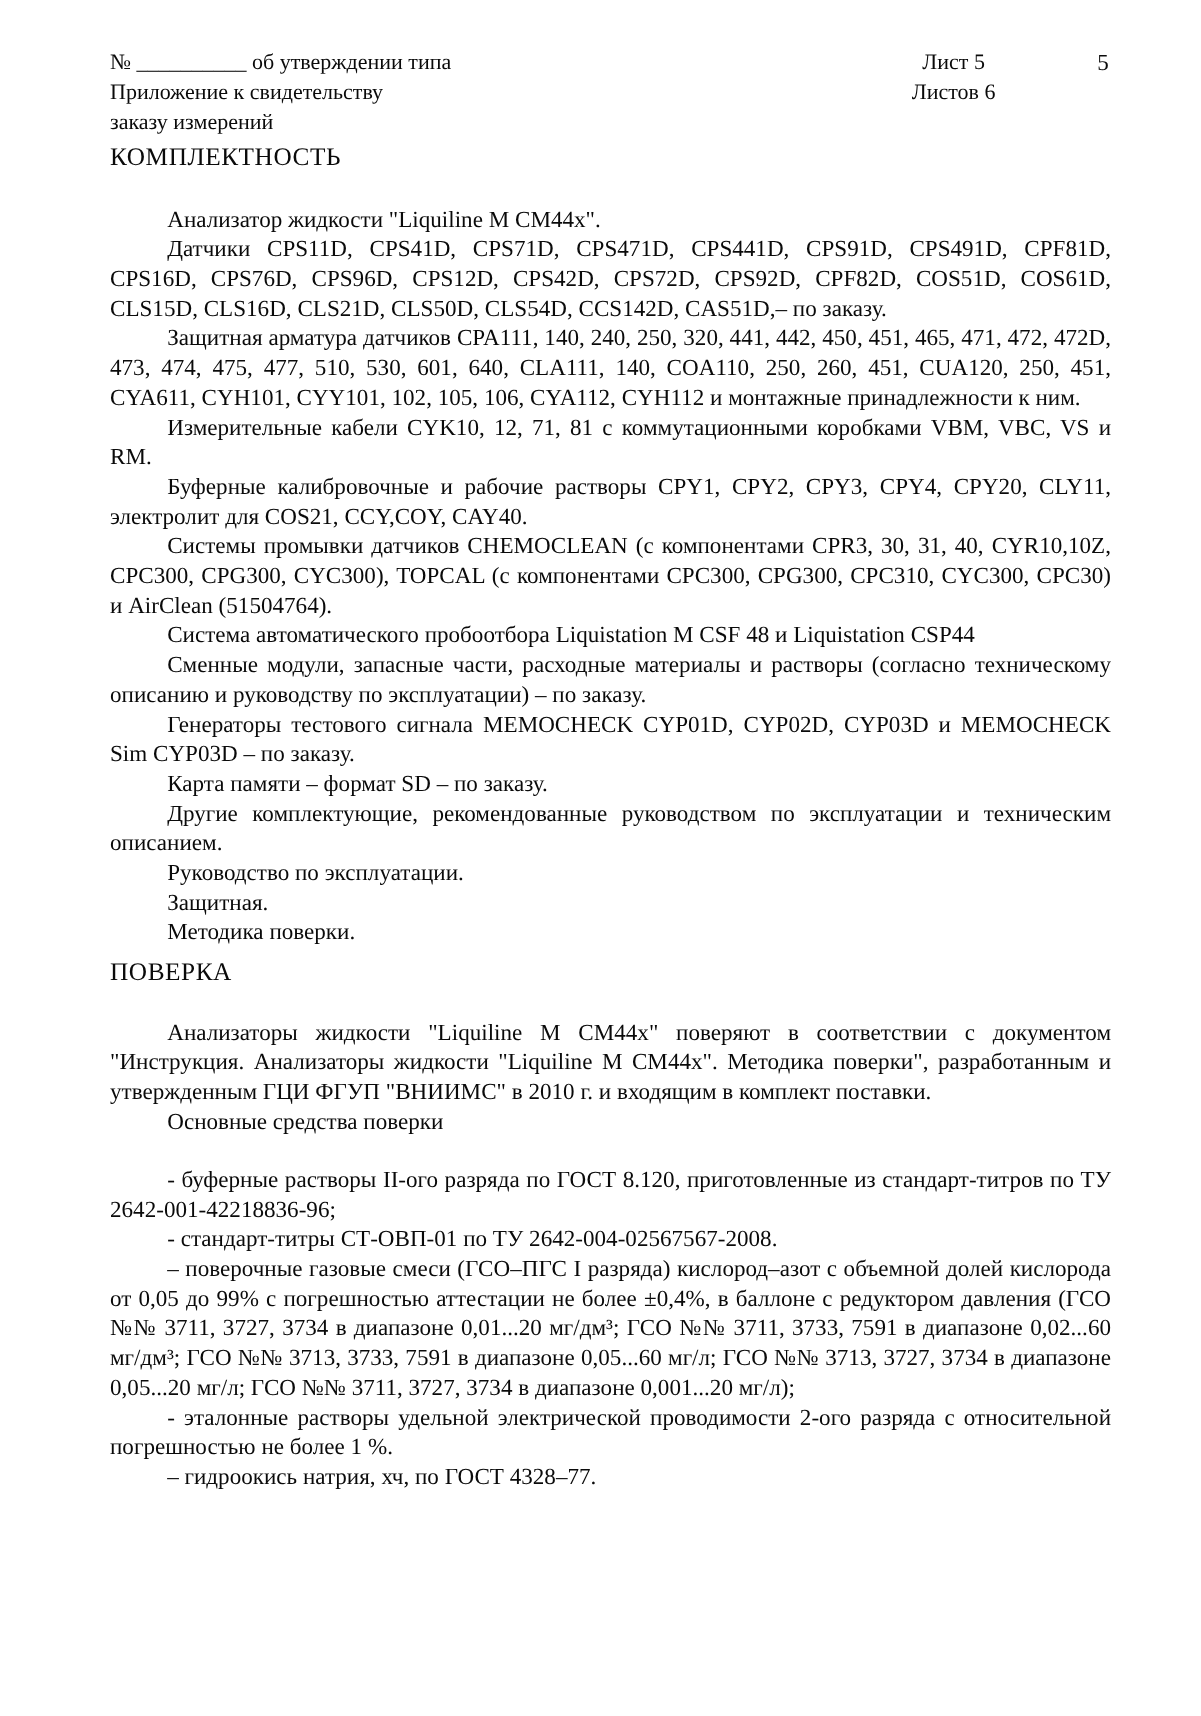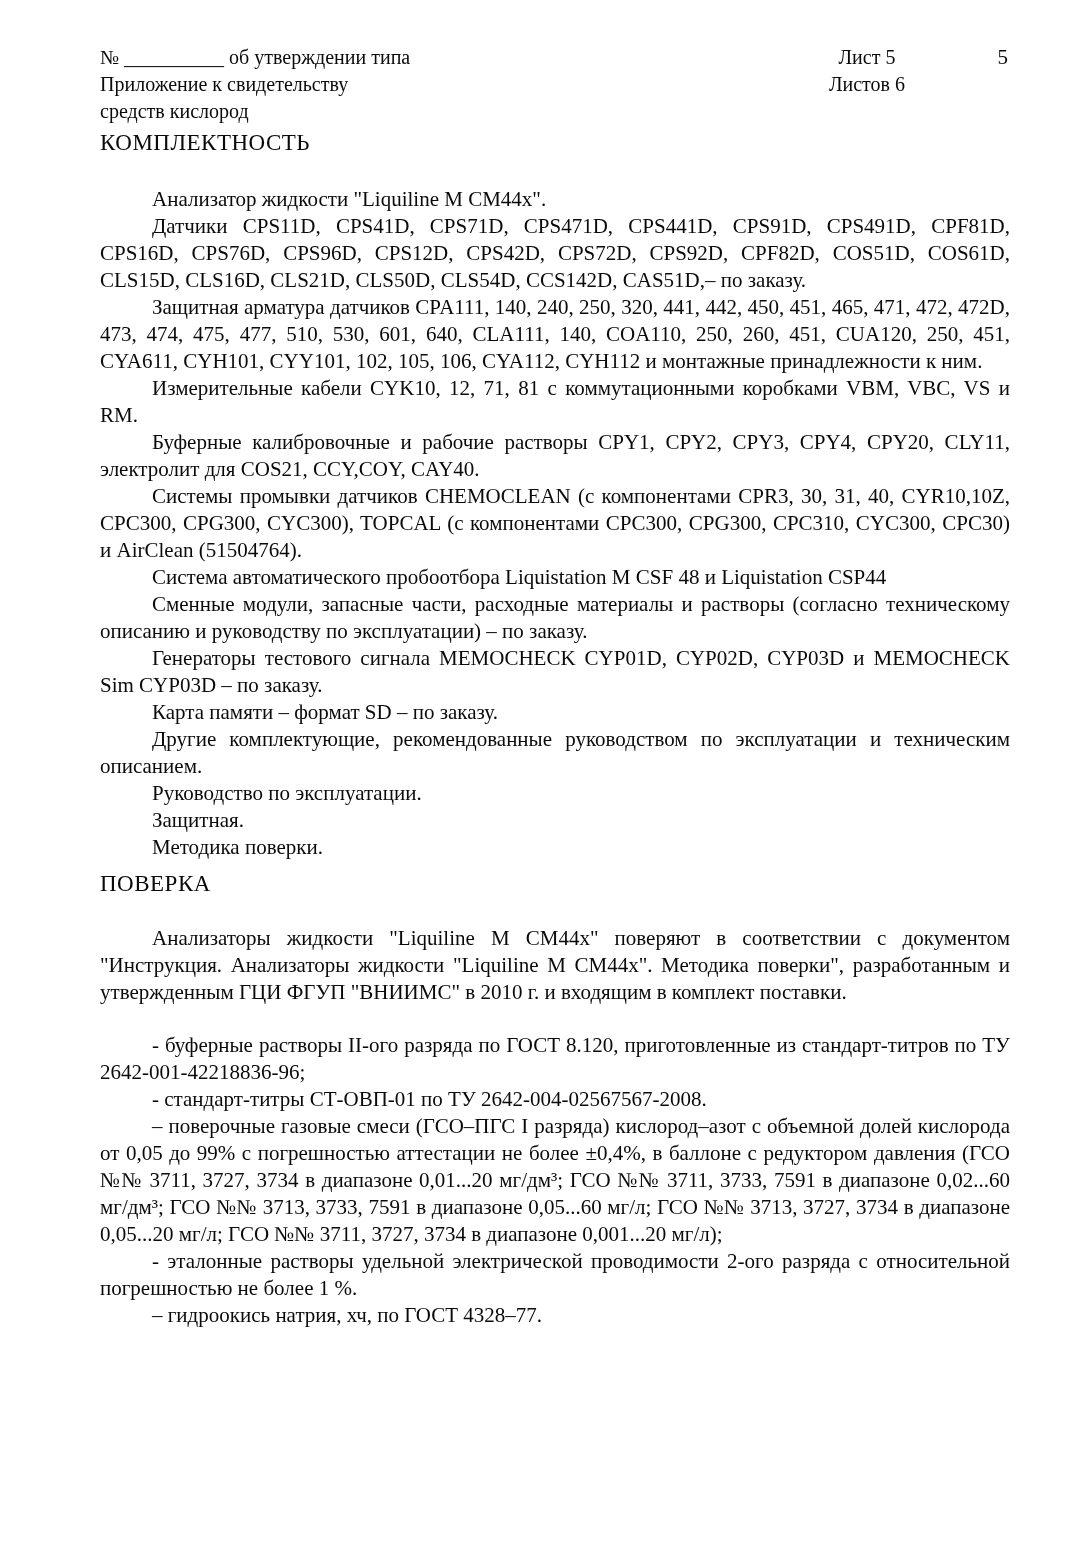--- a/index.html
+++ b/index.html
@@ -67,21 +67,21 @@
 </style>
 </head>
 <body>
 
 <div class="page">
 
   <div class="doc-header">
     <div class="header-left">
       <div class="hline">№ __________ об утверждении типа</div>
       <div class="hline">Приложение к свидетельству</div>
-      <div class="hline">средств кислород</div>
+      <div class="hline">заказу измерений</div>
     </div>
     <div class="header-sheets">
       <div class="hline">Лист 5</div>
       <div class="hline">Листов 6</div>
     </div>
     <div class="page-number">5</div>
   </div>
 
   <div class="section">
     <h2 class="sec-title">КОМПЛЕКТНОСТЬ</h2>
@@ -97,20 +97,21 @@
     <p>Карта памяти – формат SD – по заказу.</p>
     <p>Другие комплектующие, рекомендованные руководством по эксплуатации и техническим описанием.</p>
     <p>Руководство по эксплуатации.</p>
     <p>Защитная.</p>
     <p>Методика поверки.</p>
   </div>
 
   <div class="section">
     <h2 class="sec-title poverka">ПОВЕРКА</h2>
     <p>Анализаторы жидкости "Liquiline M CM44x" поверяют в соответствии с документом "Инструкция. Анализаторы жидкости "Liquiline M CM44x". Методика поверки", разработанным и утвержденным ГЦИ ФГУП "ВНИИМС" в 2010 г. и входящим в комплект поставки.</p>
+    <p>Основные средства поверки</p>
     <p class="gap-top">- буферные растворы II-ого разряда по ГОСТ 8.120, приготовленные из стандарт-титров по ТУ 2642-001-42218836-96;</p>
     <p>- стандарт-титры СТ-ОВП-01 по ТУ 2642-004-02567567-2008.</p>
     <p>– поверочные газовые смеси (ГСО–ПГС I разряда) кислород–азот с объемной долей кислорода от 0,05 до 99% с погрешностью аттестации не более ±0,4%, в баллоне с редуктором давления (ГСО №№ 3711, 3727, 3734 в диапазоне 0,01...20 мг/дм³; ГСО №№ 3711, 3733, 7591 в диапазоне 0,02...60 мг/дм³; ГСО №№ 3713, 3733, 7591 в диапазоне 0,05...60 мг/л; ГСО №№ 3713, 3727, 3734 в диапазоне 0,05...20 мг/л; ГСО №№ 3711, 3727, 3734 в диапазоне 0,001...20 мг/л);</p>
     <p>- эталонные растворы удельной электрической проводимости 2-ого разряда с относительной погрешностью не более 1 %.</p>
     <p>– гидроокись натрия, хч, по ГОСТ 4328–77.</p>
   </div>
 
 </div>
 
 </body></html>

